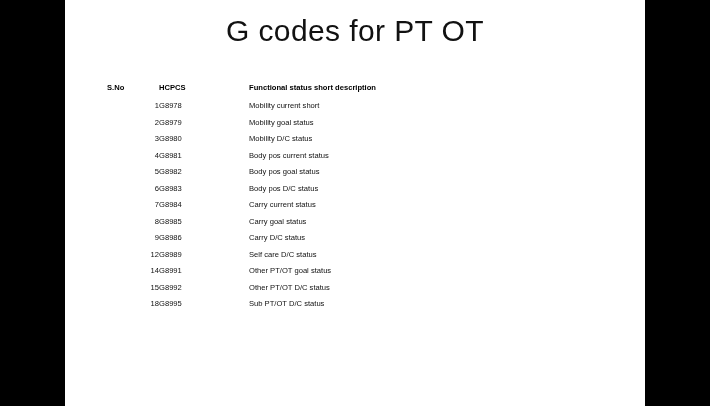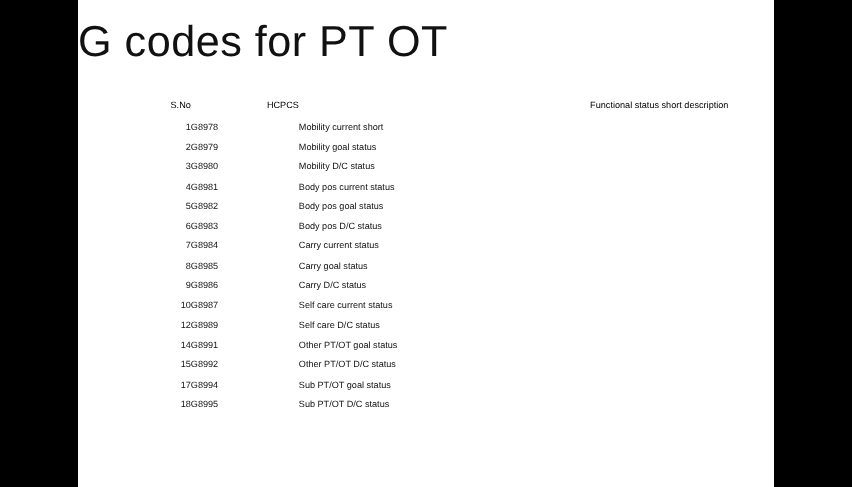--- a/index.html
+++ b/index.html
@@ -25,42 +25,43 @@
     top: 0;
     width: 580px;
     height: 406px;
     background: #ffffff;
   }
   .slide-title {
     position: absolute;
     left: 0;
     top: 14px;
     width: 580px;
-    font-size: 36px;
+    text-align: center;
+    font-size: 30px;
     font-weight: normal;
     color: #111111;
     letter-spacing: 0.4px;
     font-family: "Liberation Sans", sans-serif;
   }
   .table-wrap {
     position: absolute;
     left: 42px;
     top: 83px;
     width: 500px;
   }
   table.gcodes {
     border-collapse: collapse;
     width: 100%;
     font-size: 7.6px;
     color: #111111;
   }
   table.gcodes th {
     font-size: 7.6px;
-    font-weight: normal;
-    text-align: right;
+    font-weight: bold;
+    text-align: left;
     padding: 0 0 9px 0;
     color: #000000;
     white-space: nowrap;
   }
   table.gcodes td {
     padding: 0 0 7.5px 0;
     vertical-align: top;
     white-space: nowrap;
     font-weight: normal;
   }
@@ -140,45 +141,35 @@
             <td class="col-sno">8</td>
             <td class="col-hcpcs">G8985</td>
             <td class="col-desc">Carry goal status</td>
           </tr>
           <tr>
             <td class="col-sno">9</td>
             <td class="col-hcpcs">G8986</td>
             <td class="col-desc">Carry D/C status</td>
           </tr>
           <tr>
-            <td class="col-sno">10</td>
-            <td class="col-hcpcs">G8987</td>
-            <td class="col-desc">Self care current status</td>
-          </tr>
-          <tr>
             <td class="col-sno">12</td>
             <td class="col-hcpcs">G8989</td>
             <td class="col-desc">Self care D/C status</td>
           </tr>
           <tr>
             <td class="col-sno">14</td>
             <td class="col-hcpcs">G8991</td>
             <td class="col-desc">Other PT/OT goal status</td>
           </tr>
           <tr>
             <td class="col-sno">15</td>
             <td class="col-hcpcs">G8992</td>
             <td class="col-desc">Other PT/OT D/C status</td>
           </tr>
           <tr>
-            <td class="col-sno">17</td>
-            <td class="col-hcpcs">G8994</td>
-            <td class="col-desc">Sub PT/OT goal status</td>
-          </tr>
-          <tr>
             <td class="col-sno">18</td>
             <td class="col-hcpcs">G8995</td>
             <td class="col-desc">Sub PT/OT D/C status</td>
           </tr>
         </tbody>
       </table>
     </div>
 
   </div>
 </div>

